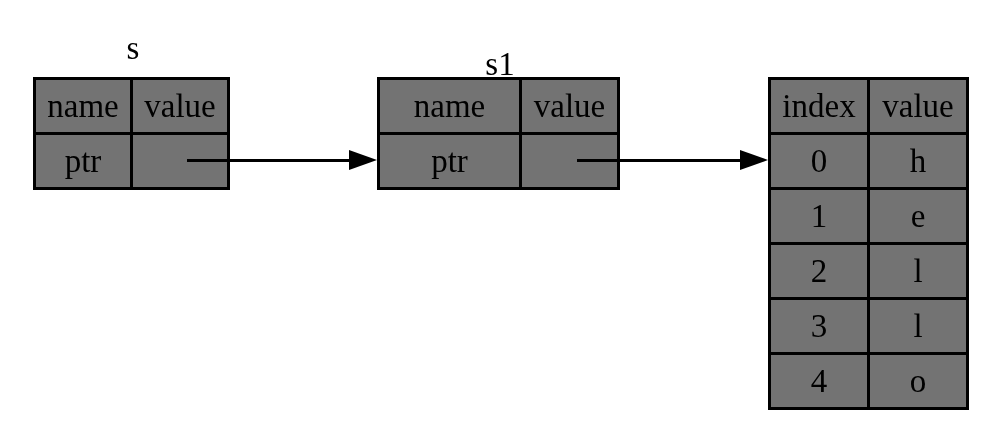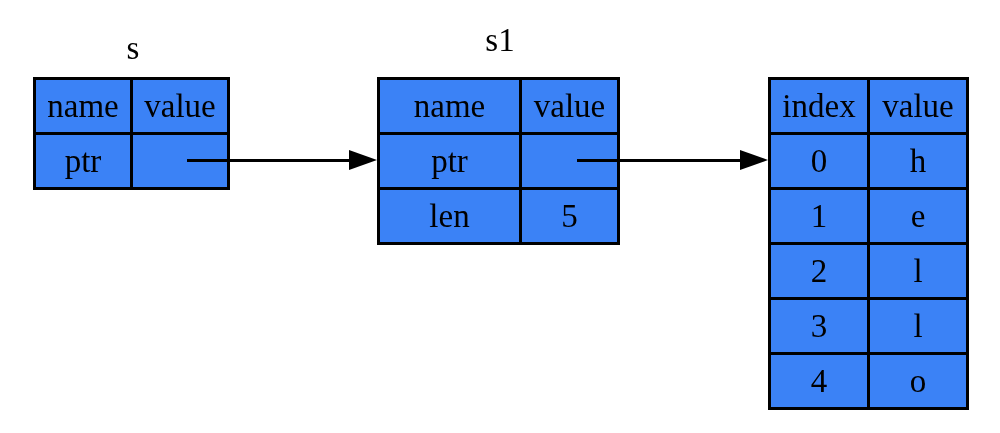--- a/index.html
+++ b/index.html
@@ -19,21 +19,21 @@
   .tbl-title {
     position: absolute;
     text-align: center;
     font-size: 33px;
     line-height: 40px;
     color: #000000;
   }
   table.tbl {
     position: absolute;
     border-collapse: collapse;
-    background: #3b82f6;
+    background: #737373;
   }
   table.tbl td {
     border: 3px solid #000000;
     padding: 0;
     text-align: center;
     vertical-align: middle;
     font-family: "Liberation Serif", serif;
     font-size: 33px;
     color: #000000;
     height: 52px;
@@ -65,35 +65,31 @@
         <td style="width:94px;">name</td>
         <td style="width:94px;">value</td>
       </tr>
       <tr>
         <td>ptr</td>
         <td></td>
       </tr>
     </tbody>
   </table>
 
-  <div class="tbl-title" style="left:377px; top:20px; width:246px;">s1</div>
+  <div class="tbl-title" style="left:377px; top:44px; width:246px;">s1</div>
 
   <table class="tbl" style="left:377px; top:77px;">
     <tbody>
       <tr>
         <td style="width:139px;">name</td>
         <td style="width:95px;">value</td>
       </tr>
       <tr>
         <td>ptr</td>
         <td></td>
-      </tr>
-      <tr>
-        <td>len</td>
-        <td>5</td>
       </tr>
     </tbody>
   </table>
 
   <table class="tbl" style="left:768px; top:77px;">
     <tbody>
       <tr>
         <td style="width:96px;">index</td>
         <td style="width:96px;">value</td>
       </tr>

